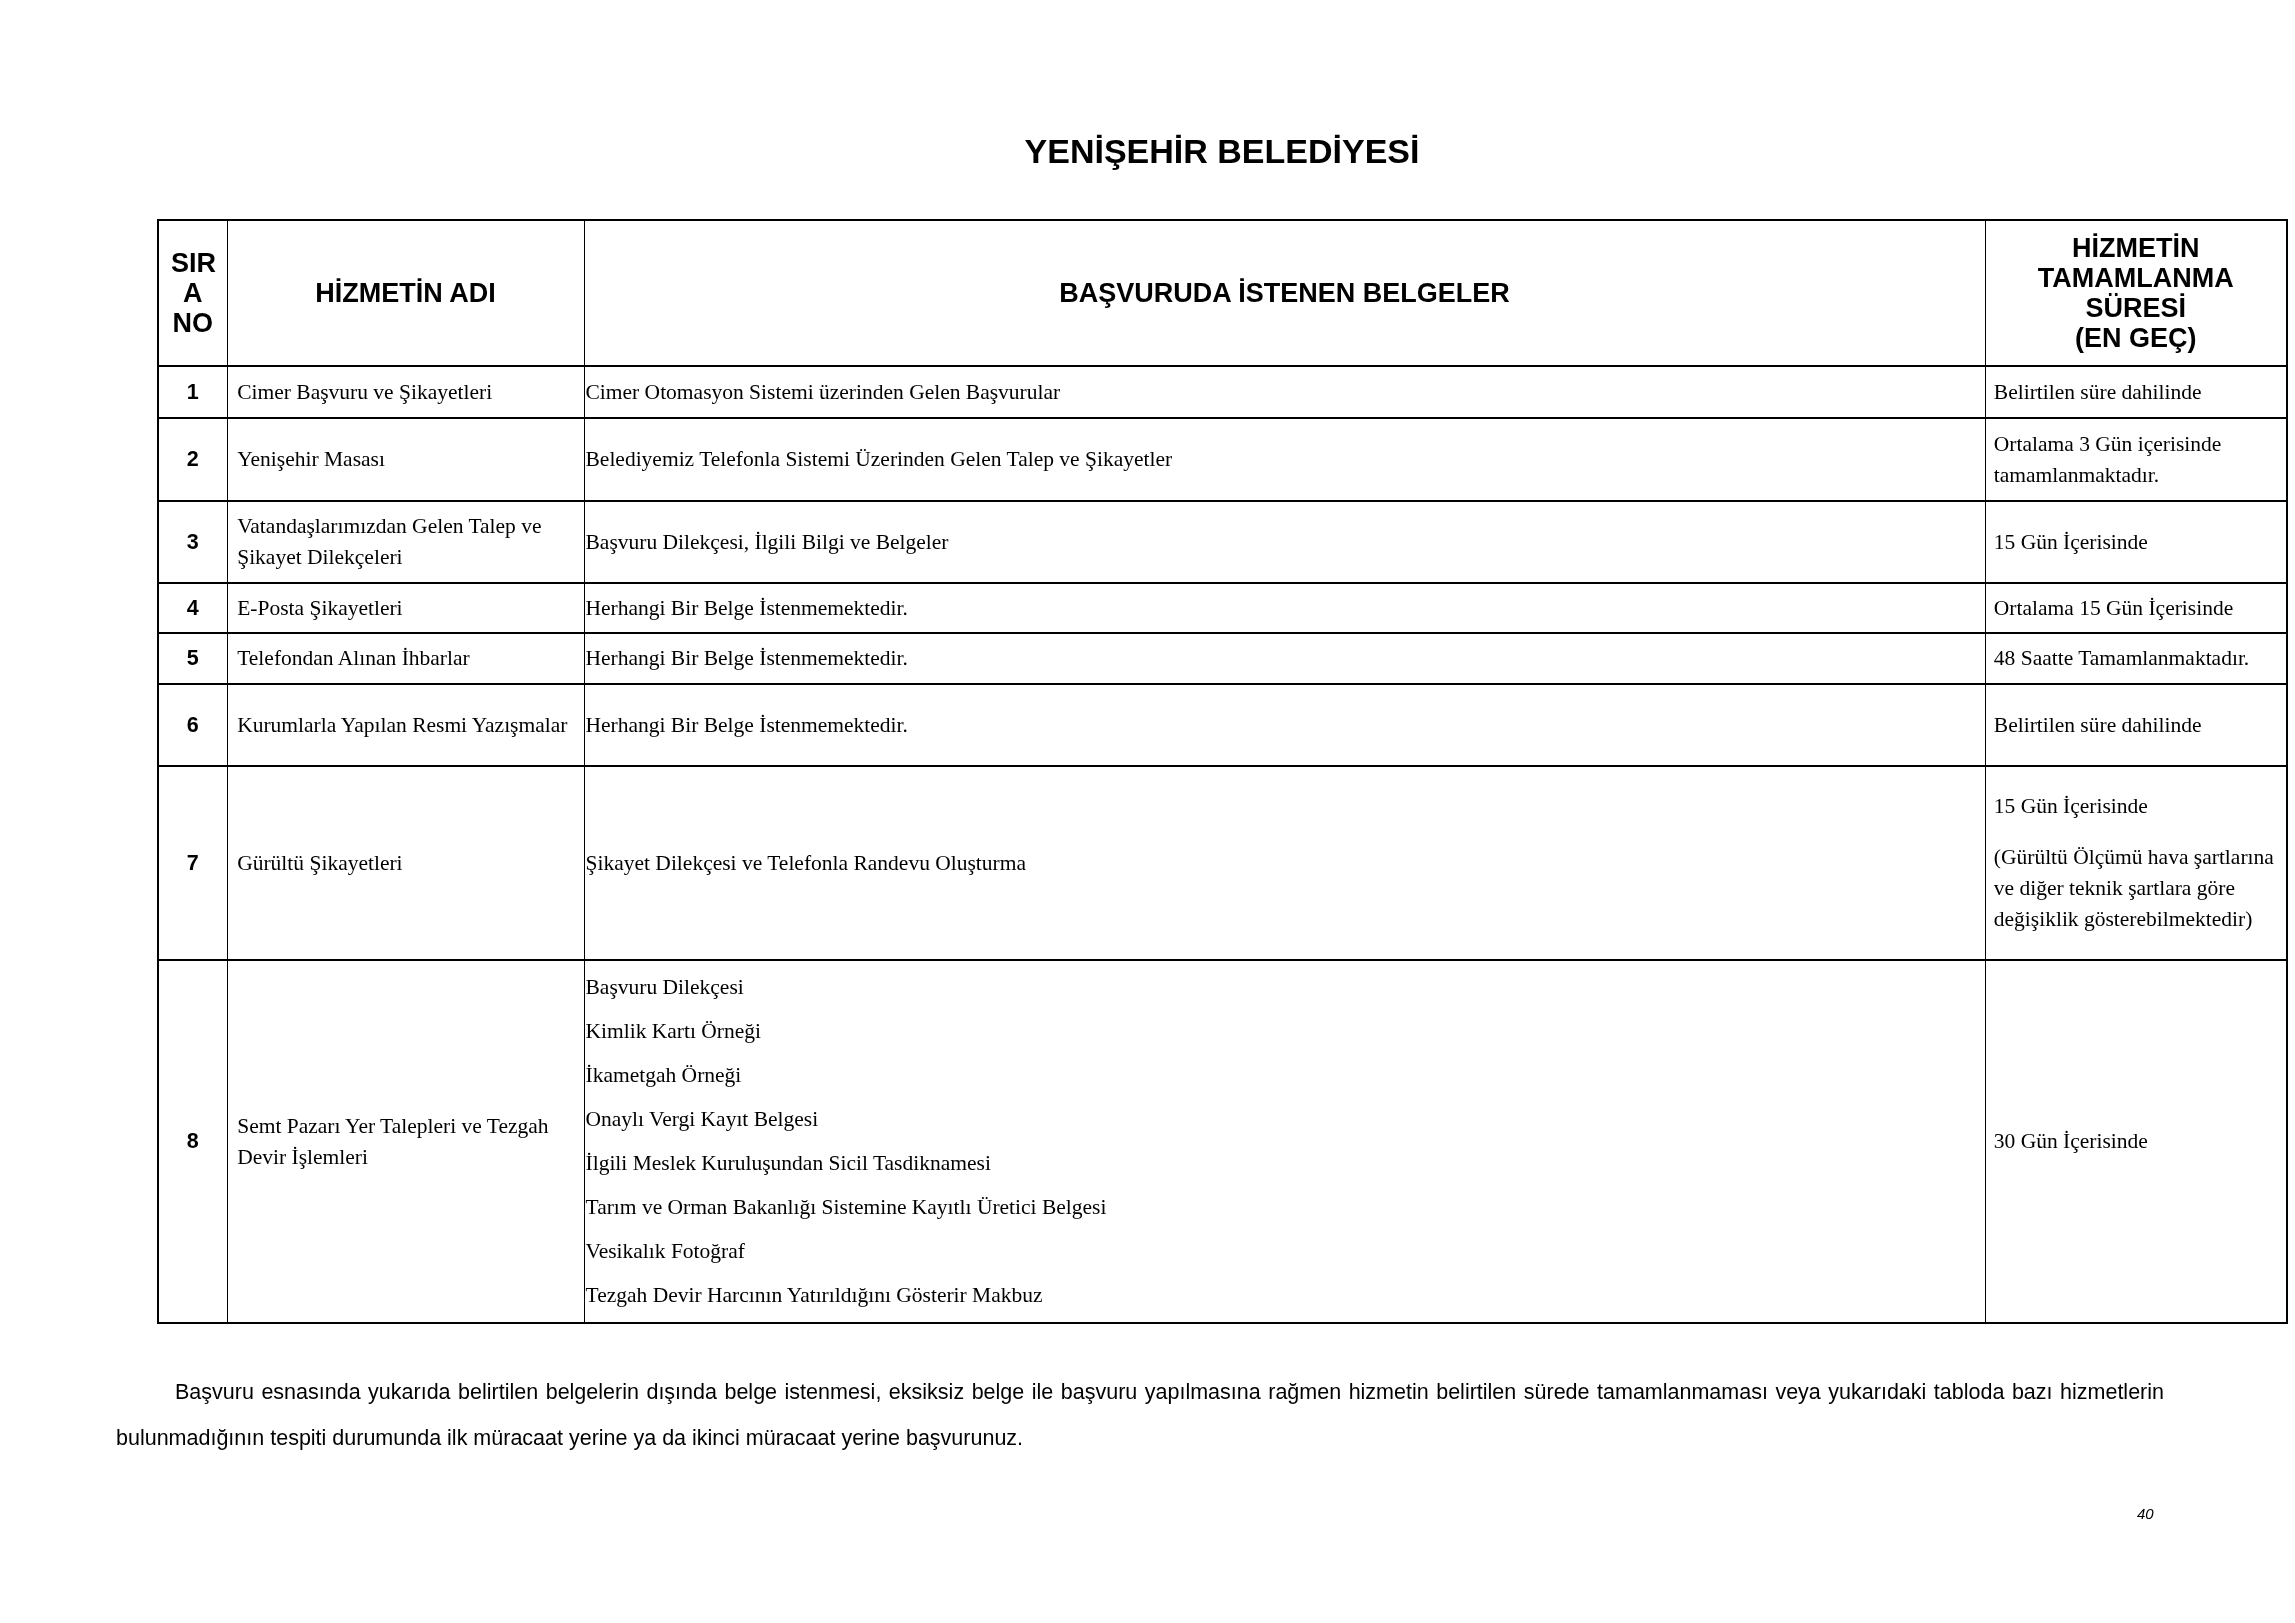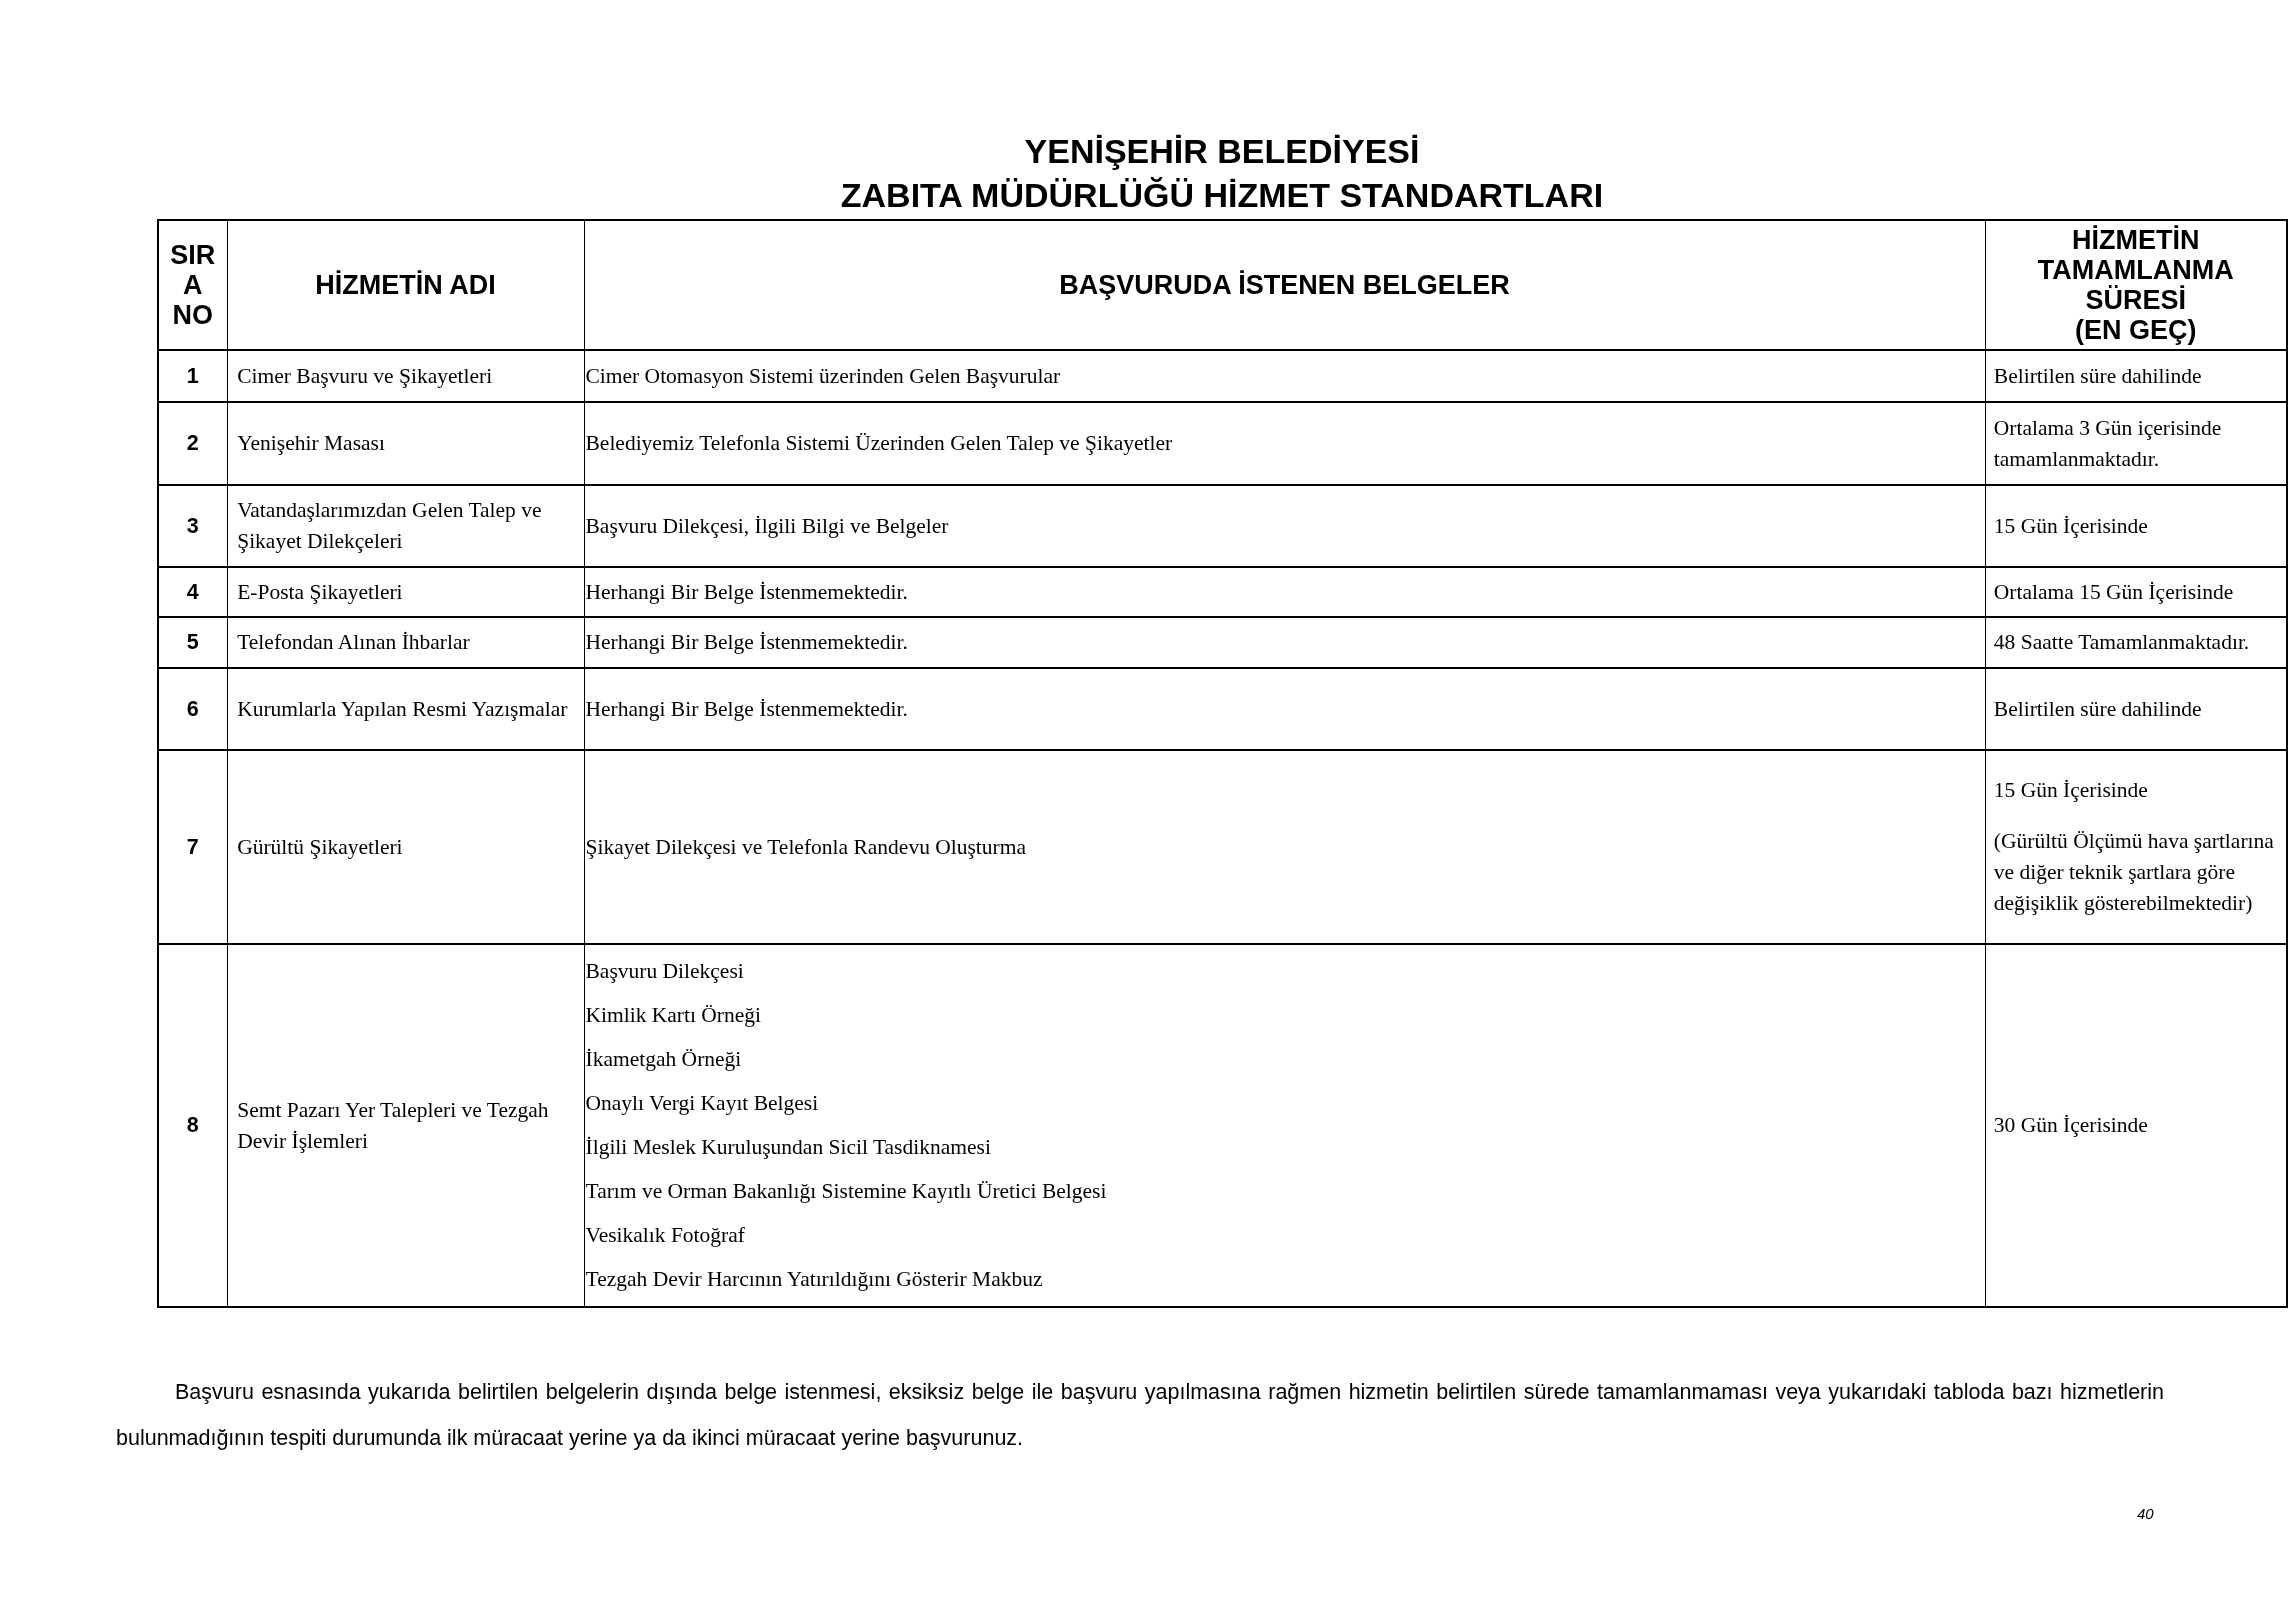--- a/index.html
+++ b/index.html
@@ -40,21 +40,21 @@
     vertical-align: middle;
     overflow: hidden;
   }
   .svc-table thead tr { height: 119px; }
   .svc-table thead th {
     font-family: "Liberation Sans", sans-serif;
     font-weight: bold;
     font-size: 27px;
     line-height: 30px;
     text-align: center;
-    padding: 4px;
+    padding: 12px;
   }
   .svc-table tbody td { font-size: 21.5px; line-height: 31px; }
   .c-no {
     text-align: center;
     font-family: "Liberation Sans", sans-serif;
     font-weight: bold;
     font-size: 22px;
     padding: 0;
   }
   .c-service { padding: 5.6px 8.3px 5.6px 9.7px; }
@@ -90,21 +90,20 @@
     font-style: italic;
   }
 </style>
 </head>
 <body>
 
 <div class="page">
 
   <div class="title">
     <div>YENİŞEHİR BELEDİYESİ</div>
-    <div>ZABITA MÜDÜRLÜĞÜ HİZMET STANDARTLARI</div>
   </div>
 
   <table class="svc-table">
     <colgroup>
       <col style="width:69px">
       <col style="width:357px">
       <col style="width:1401px">
       <col style="width:302px">
     </colgroup>
     <thead>

